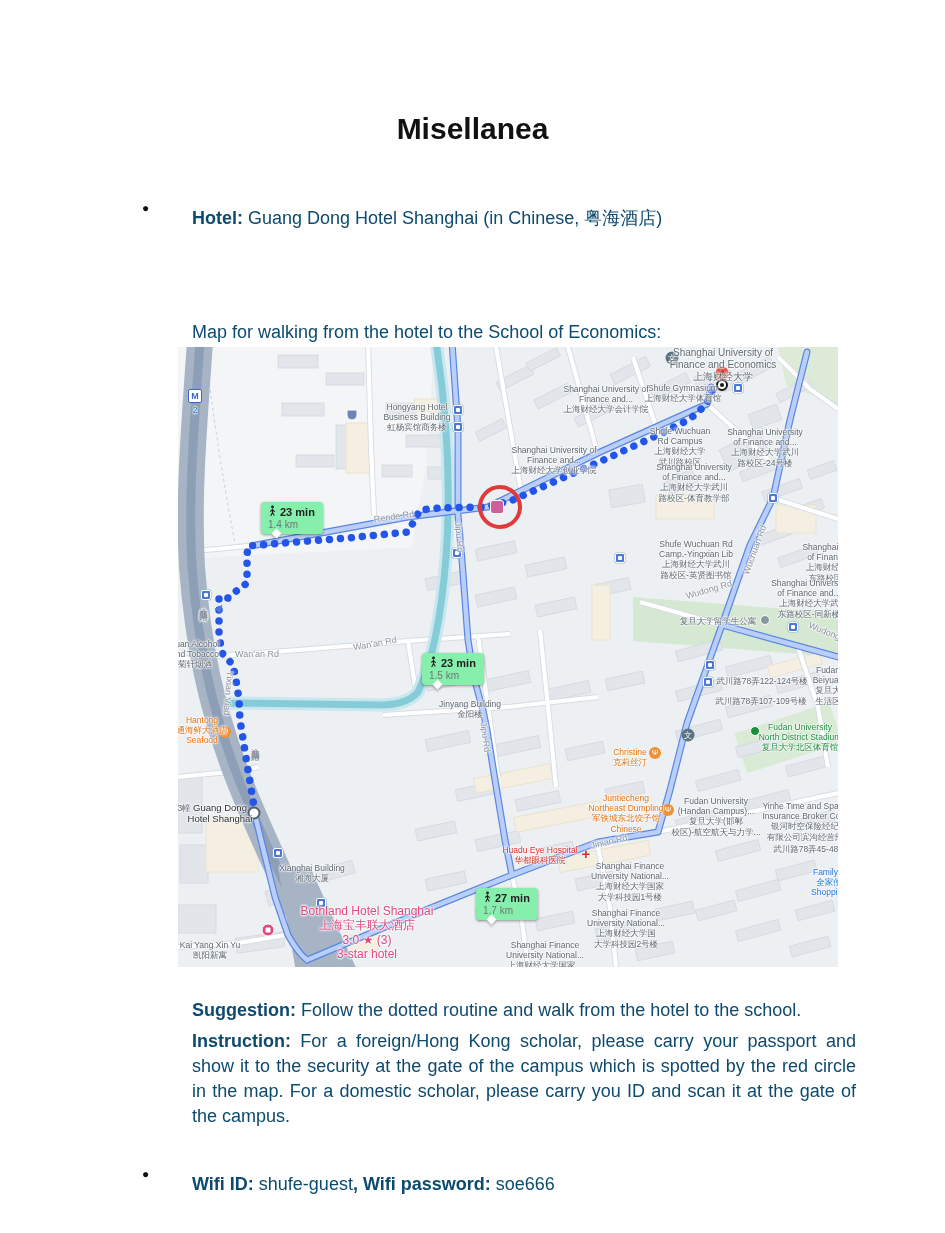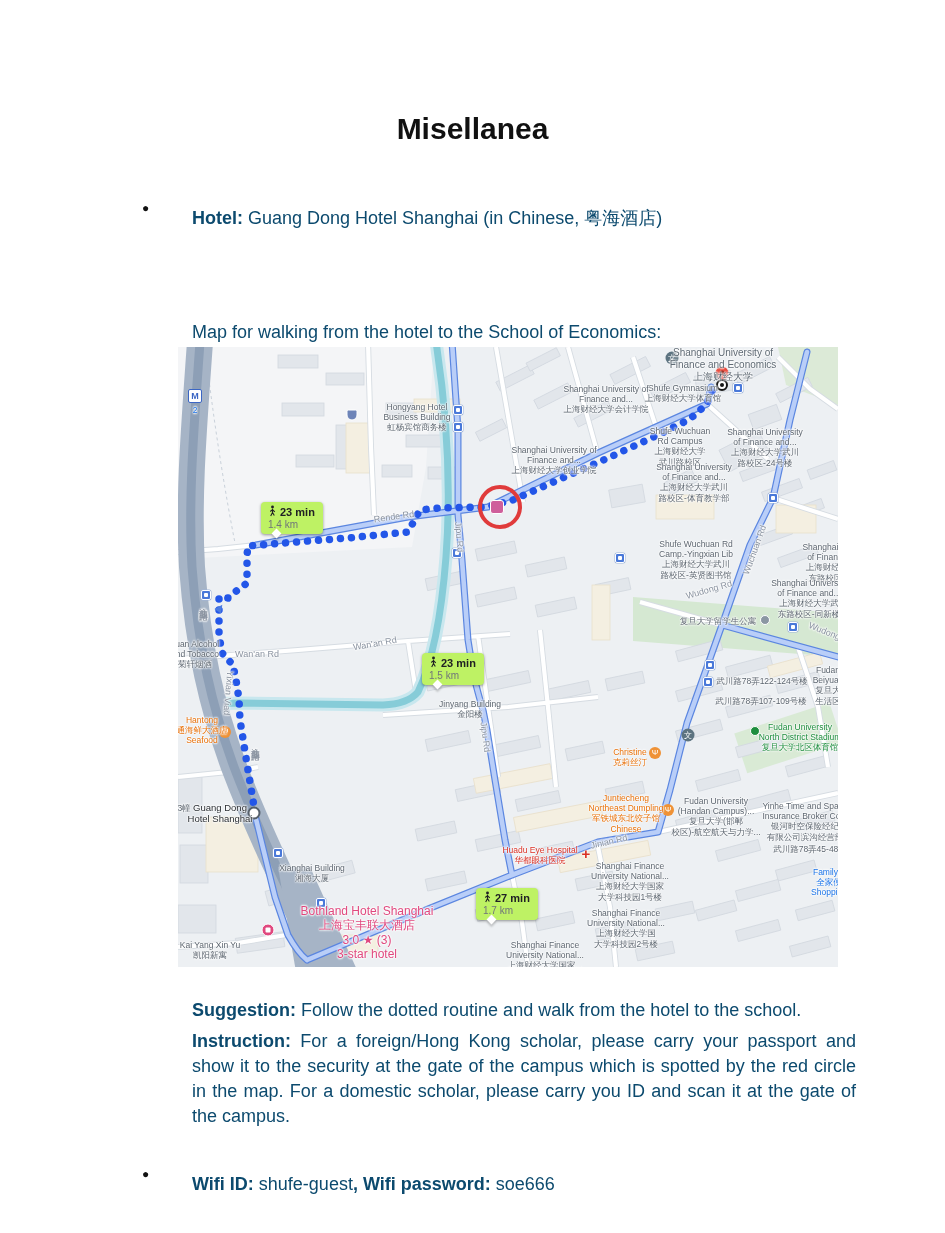--- a/index.html
+++ b/index.html
@@ -55,21 +55,21 @@
   .ic-dest::before{content:'';position:absolute;left:50%;top:11px;margin-left:-4px;
       border:4px solid transparent;border-top:7px solid #ea4335;}
   .ic-dest::after{content:'';position:absolute;left:50%;top:50%;width:5px;height:5px;margin:-2.5px 0 0 -2.5px;
       background:#8e1d12;border-radius:50%;}
   .ic-target{width:8px;height:8px;background:#fff;border:2px solid #151515;border-radius:50%;z-index:4;}
   .ic-target::after{content:'';position:absolute;inset:2px;background:#151515;border-radius:50%;}
   .ic-pinkmark{width:12px;height:12px;background:#cf5f9b;border:1.5px solid #fff;border-radius:3px;z-index:4;}
   .ic-locarrow{width:0;height:0;border-left:4px solid transparent;border-right:4px solid transparent;
       border-bottom:8px solid #4b7be0;transform:translate(-50%,-50%) rotate(35deg);}
 
-  .bub{position:absolute;background:#bef264;border-radius:4px;box-shadow:0 1px 3px rgba(0,0,0,.4);
+  .bub{position:absolute;background:#86efac;border-radius:4px;box-shadow:0 1px 3px rgba(0,0,0,.4);
        padding:3px 8px 4px 7px;z-index:5;color:#202124;}
   .bub::after{content:'';position:absolute;left:12px;bottom:-3px;width:7px;height:7px;background:#fff;
        transform:rotate(45deg);box-shadow:2px 2px 2px rgba(0,0,0,.18);}
   .bub .row{display:flex;align-items:center;gap:3px;}
   .bub .t{font-size:11px;font-weight:bold;}
   .bub .d{display:block;font-size:10px;color:#70757a;margin-top:1px;}
   .walker{width:9px;height:13px;}
 </style>
 </head>
 <body>

